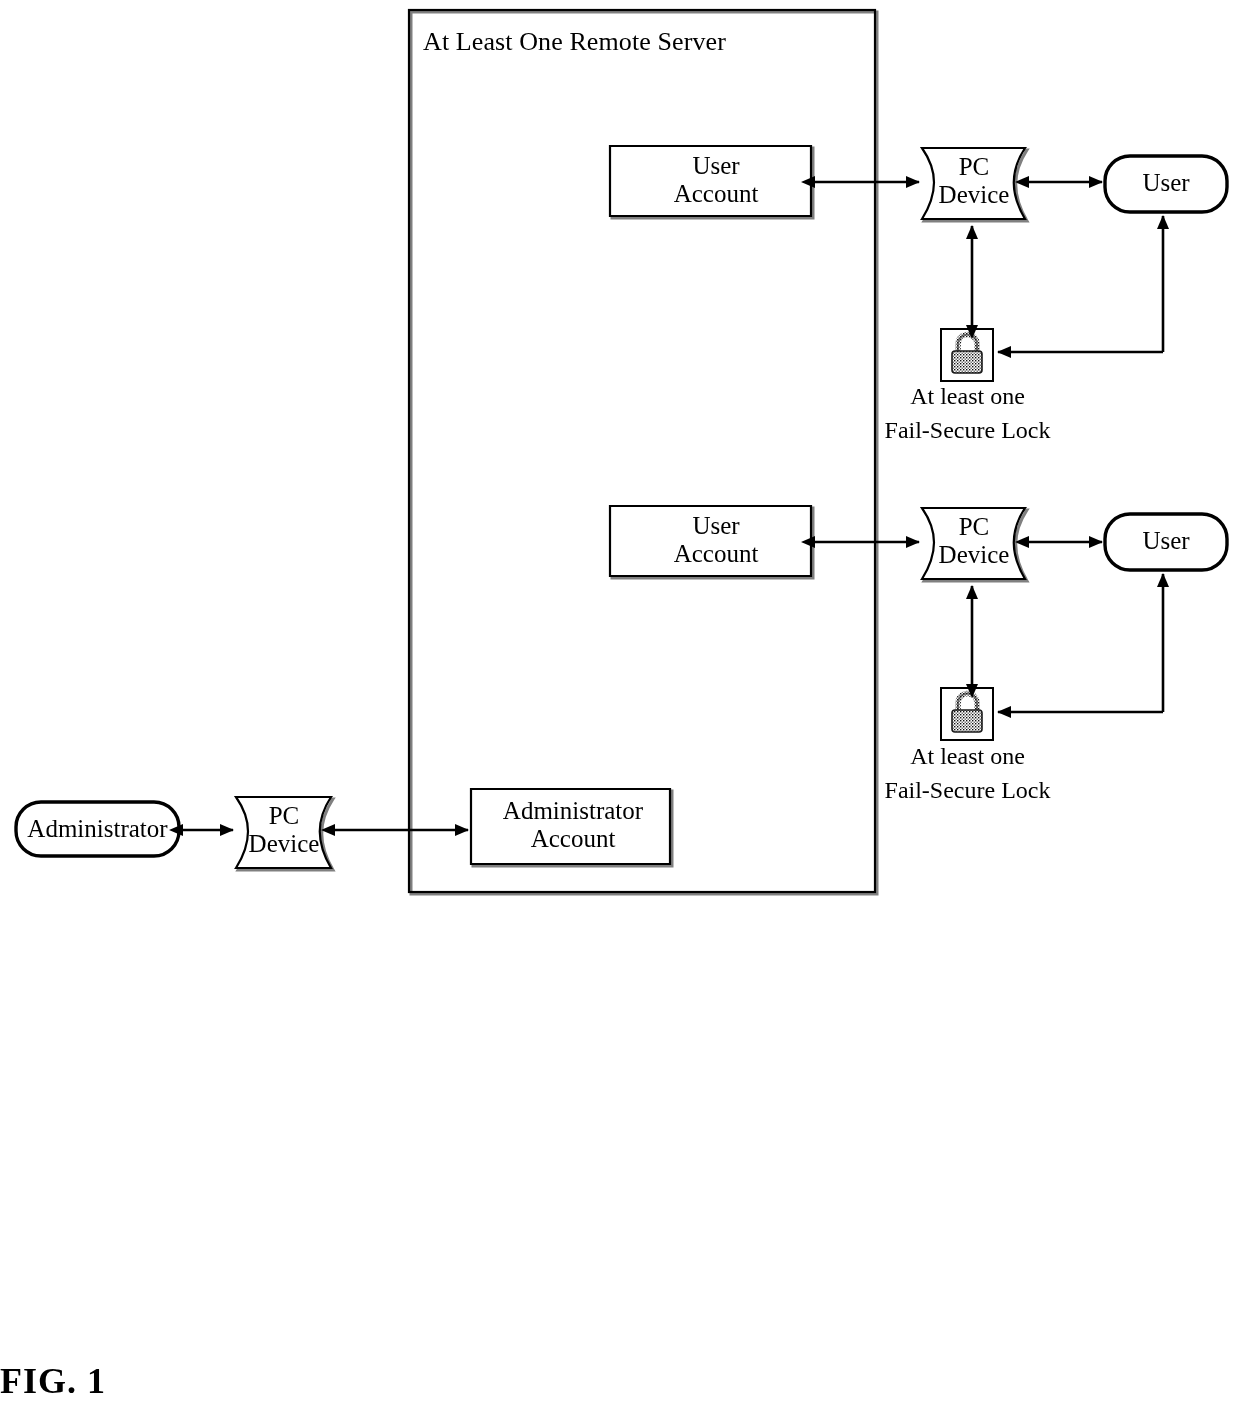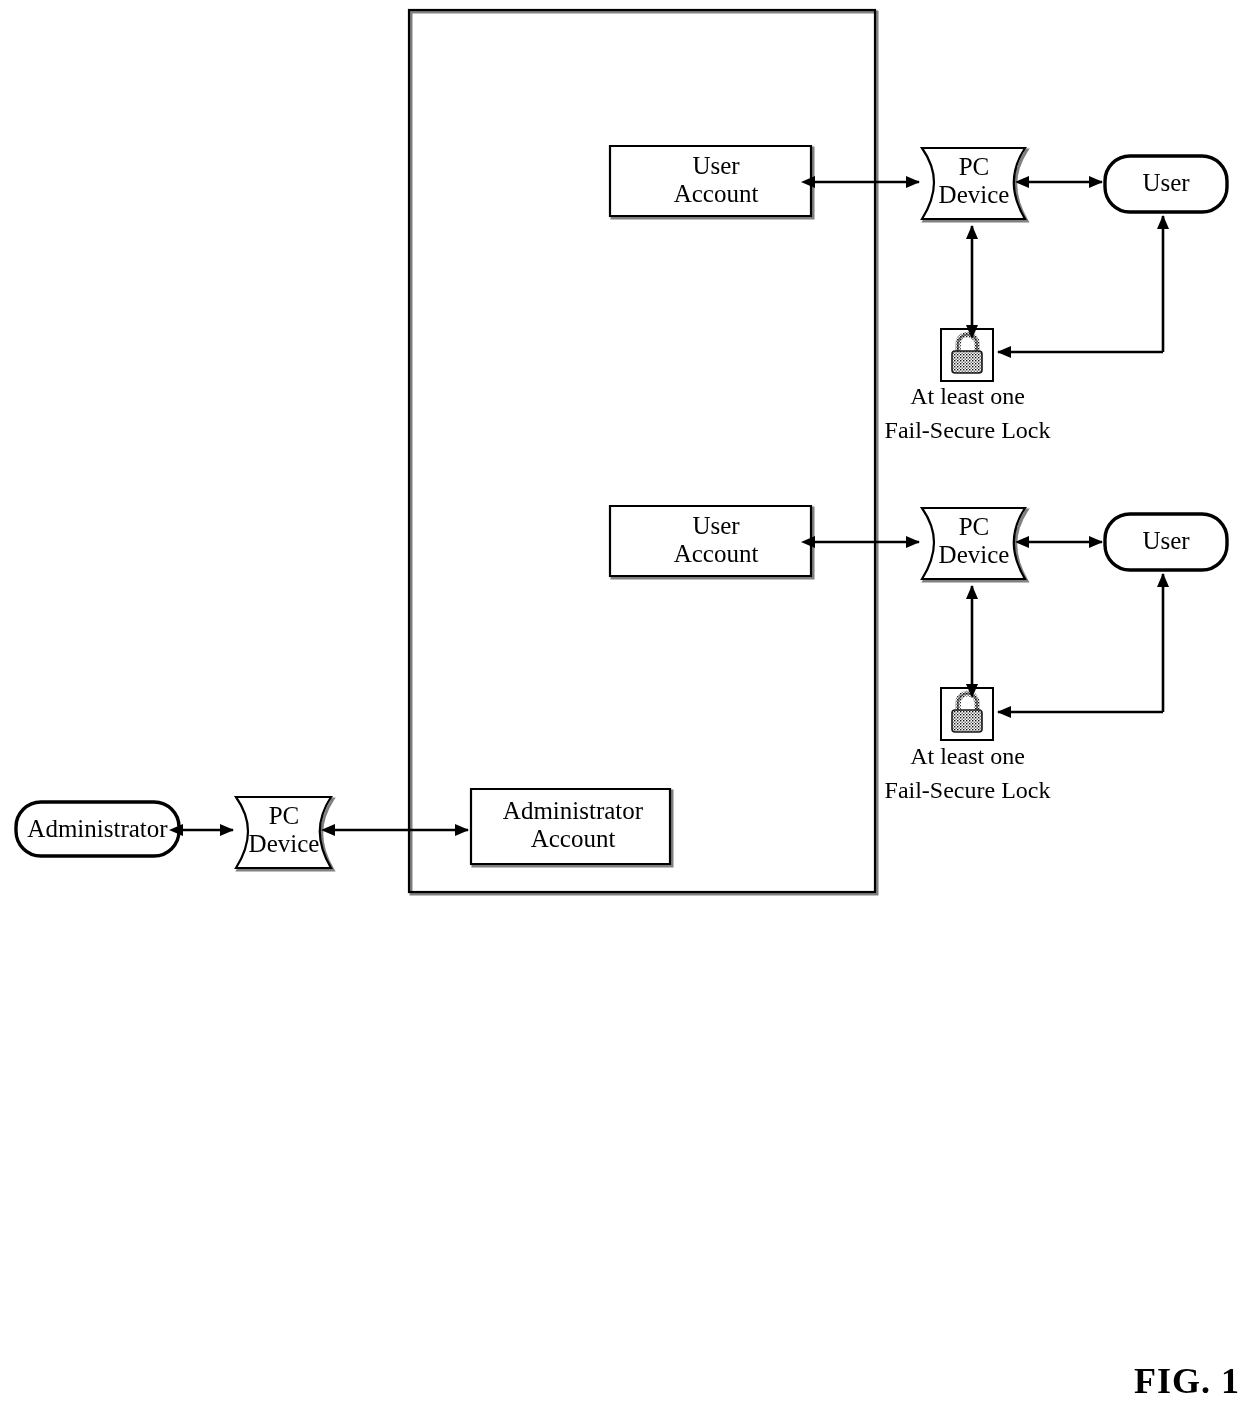--- a/index.html
+++ b/index.html
@@ -47,21 +47,21 @@
   .box-label {
     font-size: 25px;
   }
   .caption-label {
     font-size: 24px;
     line-height: 1.35;
   }
   .fig-caption {
     position: absolute;
     width: 1240px;
-    text-align: right;
+    text-align: left;
     font-size: 36px;
     font-weight: bold;
     font-family: "Liberation Serif", "DejaVu Serif", serif;
     letter-spacing: 1px;
   }
 </style>
 </head>
 <body>
 
 <div id="figure-root">
@@ -162,20 +162,21 @@
       <path d="M473,791 L672,791 L672,866 L473,866 L473,830 Z" fill="#ffffff" stroke="#808080" stroke-width="3"></path>
       <path d="M471,789 L670,789 L670,864 L471,864 L471,828 Z" fill="#ffffff" stroke="#000000" stroke-width="2.2"></path>
     </g>
 
     <g>
       <line x1="182" y1="830" x2="233" y2="830" stroke="#000" stroke-width="2.6" marker-start="url(#arrowStart)" marker-end="url(#arrowEnd)"></line>
       <line x1="334" y1="830" x2="468" y2="830" stroke="#000" stroke-width="2.6" marker-start="url(#arrowStart)" marker-end="url(#arrowEnd)"></line>
     </g>
   </svg>
 
+  <div class="server-title" style="left:423px; top:27px;">At Least One Remote Server</div>
 
   <div class="node-text box-label" style="left:630px; top:152px; width:172px;">User
 Account</div>
   <div class="node-text box-label" style="left:920px; top:153px; width:108px;">PC
 Device</div>
   <div class="node-text box-label" style="left:1105px; top:169px; width:122px;">User</div>
   <div class="node-text caption-label" style="left:860px; top:380px; width:215px;">At least one</div>
   <div class="node-text caption-label" style="left:860px; top:414px; width:215px;">Fail-Secure Lock</div>
 
   <div class="node-text box-label" style="left:630px; top:512px; width:172px;">User

